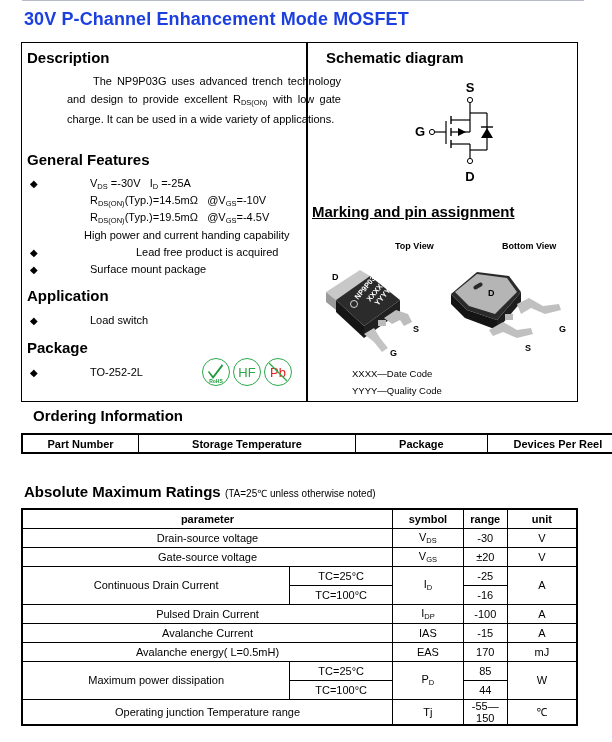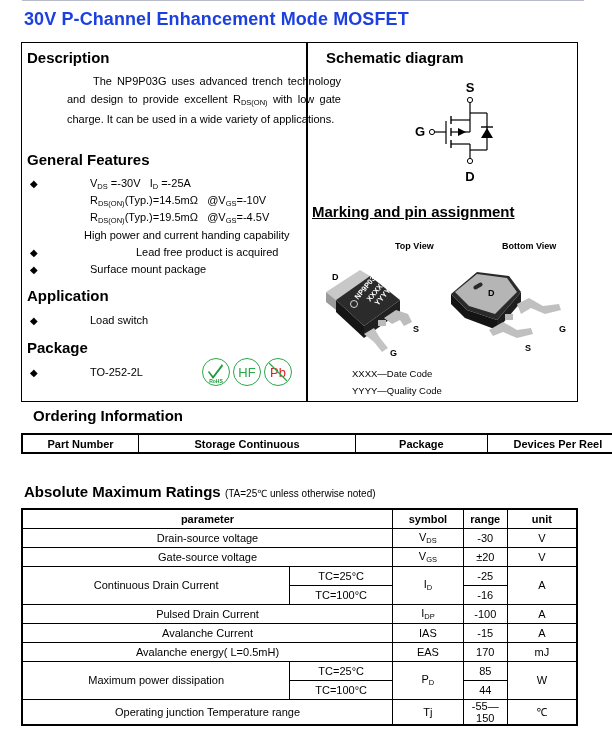--- a/index.html
+++ b/index.html
@@ -153,21 +153,21 @@
 <table class="outer" style="left:21px; top:433px; width:609px;">
   <colgroup>
       <col style="width:107px">
       <col style="width:199px">
       <col style="width:121px">
       <col style="width:130px">
     </colgroup>
   <tbody>
       <tr>
     <th>Part Number</th>
-    <th>Storage Continuous</th>
+    <th>Storage Temperature</th>
     <th>Package</th>
     <th>Devices Per Reel</th>
   </tr>
 </tbody>
   </table>
 
 <div class="sec-title" style="left:24px; top:483px;"><span>Absolute Maximum Ratings</span> <span class="sec-note">(TA=25℃ unless otherwise noted)</span></div>
 
 <table class="outer" style="left:21px; top:508px; width:557px;">
   <colgroup>

